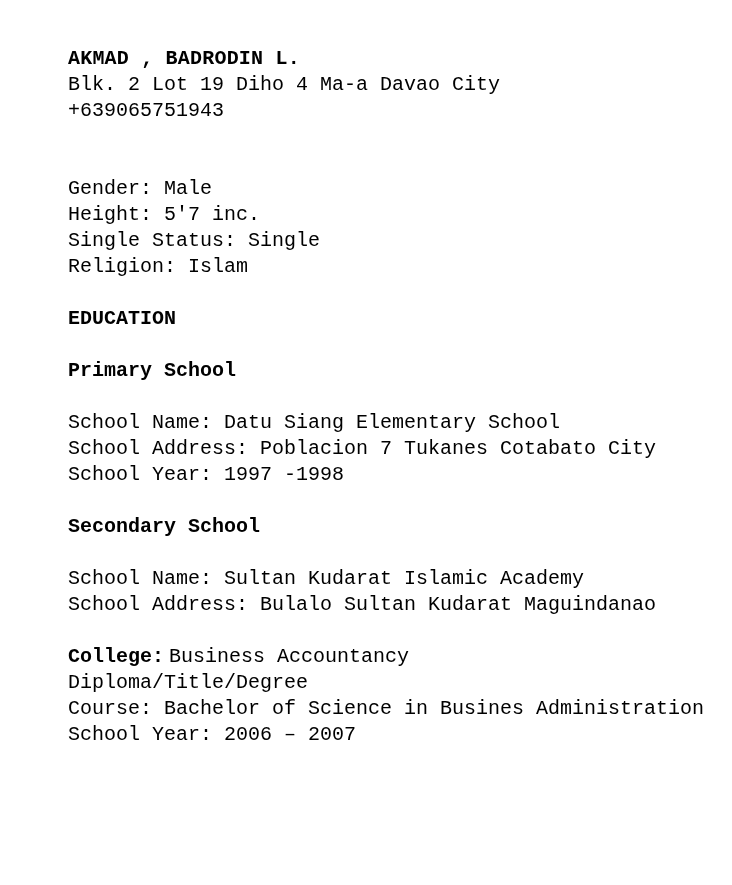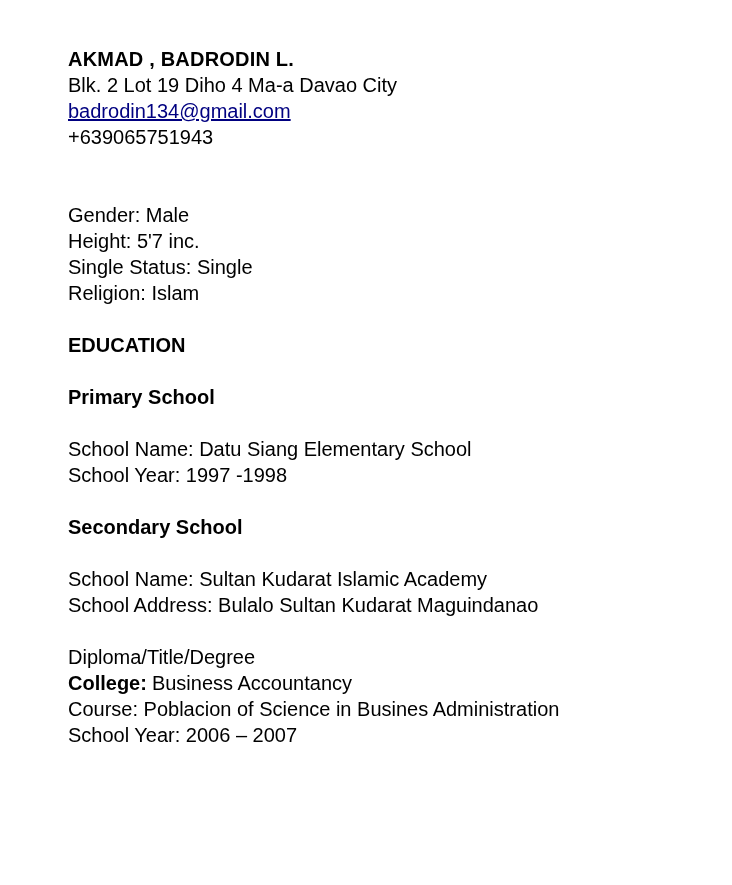--- a/index.html
+++ b/index.html
@@ -7,21 +7,21 @@
     width: 732px;
     height: 885px;
     background: #ffffff;
     overflow: hidden;
   }
   .page {
     width: 732px;
     height: 885px;
     background: var(--bg-color, #ffffff);
     color: var(--text-color, #000000);
-    font-family: Liberation Sans, sans-serif;
+    font-family: Liberation Mono, monospace;
     font-size: 20px;
     line-height: 26px;
     padding: 46px 40px 0 68px;
   }
   .line {
     height: 26px;
     white-space: nowrap;
   }
   .bold { font-weight: bold; }
   .name-line { font-weight: bold; letter-spacing: 0.2px; }
@@ -32,23 +32,20 @@
   }
   .college-label { font-weight: bold; margin-right: 5px; }
 </style>
 </head>
 <body>
 
 <div class="page">
 
   <div class="line name-line">AKMAD , BADRODIN L.</div>
   <div class="line">Blk. 2 Lot 19 Diho 4 Ma-a Davao City</div>
-  <div class="line">
-    <a class="email-link">badrodin134@gmail.com</a>
-  </div>
   <div class="line">+639065751943</div>
 
   <div class="line"></div>
   <div class="line"></div>
 
   <div class="line">Gender: Male</div>
   <div class="line">Height: 5'7 inc.</div>
   <div class="line">Single Status: Single</div>
   <div class="line">Religion: Islam</div>
 
@@ -56,33 +53,34 @@
 
   <div class="line bold">EDUCATION</div>
 
   <div class="line"></div>
 
   <div class="line bold">Primary School</div>
 
   <div class="line"></div>
 
   <div class="line">School Name: Datu Siang Elementary School</div>
+  <div class="line">School Address: Poblacion 7 Tukanes Cotabato City</div>
   <div class="line">School Year: 1997 -1998</div>
 
   <div class="line"></div>
 
   <div class="line bold">Secondary School</div>
 
   <div class="line"></div>
 
   <div class="line">School Name: Sultan Kudarat Islamic Academy</div>
   <div class="line">School Address: Bulalo Sultan Kudarat Maguindanao</div>
 
   <div class="line"></div>
 
-  <div class="line">Diploma/Title/Degree</div>
   <div class="line">
     <span class="college-label">College:</span><span>Business Accountancy</span>
   </div>
-  <div class="line">Course: Poblacion of Science in Busines Administration</div>
+  <div class="line">Diploma/Title/Degree</div>
+  <div class="line">Course: Bachelor of Science in Busines Administration</div>
   <div class="line">School Year: 2006 – 2007</div>
 
 </div>
 
 </body></html>

